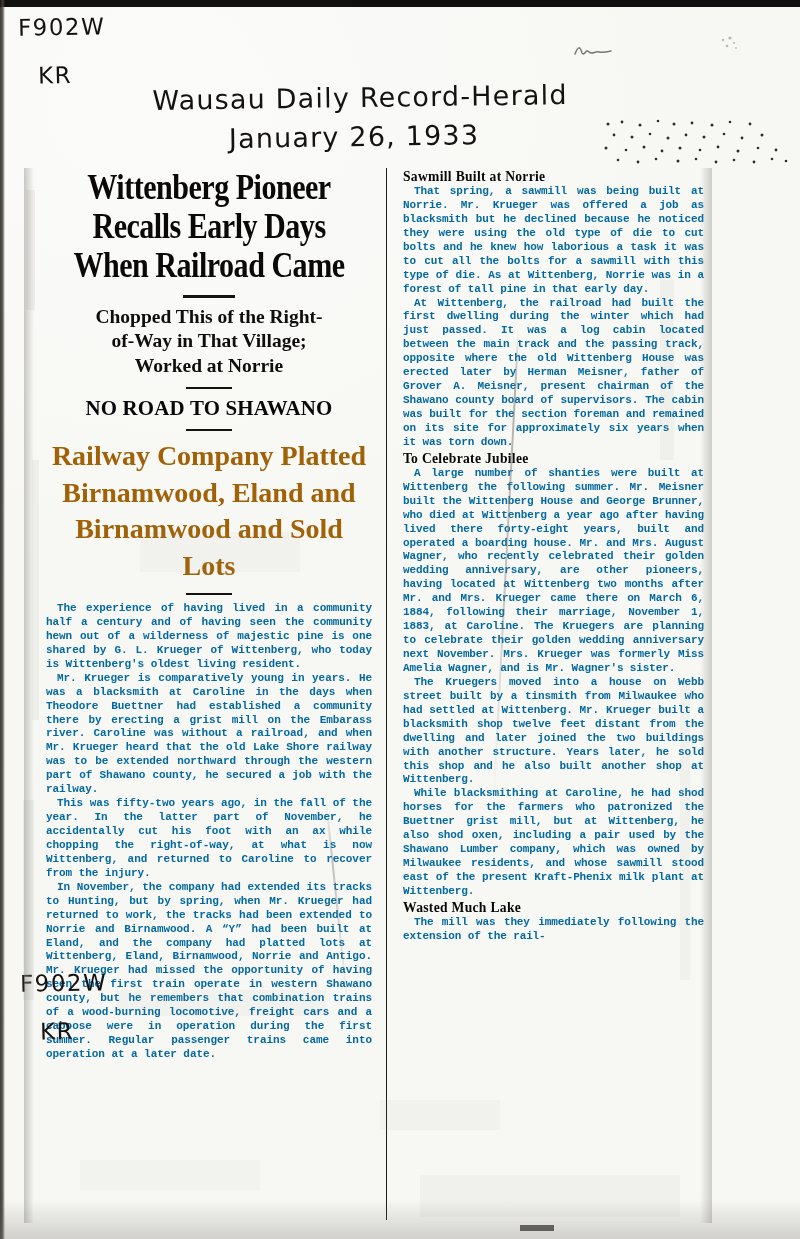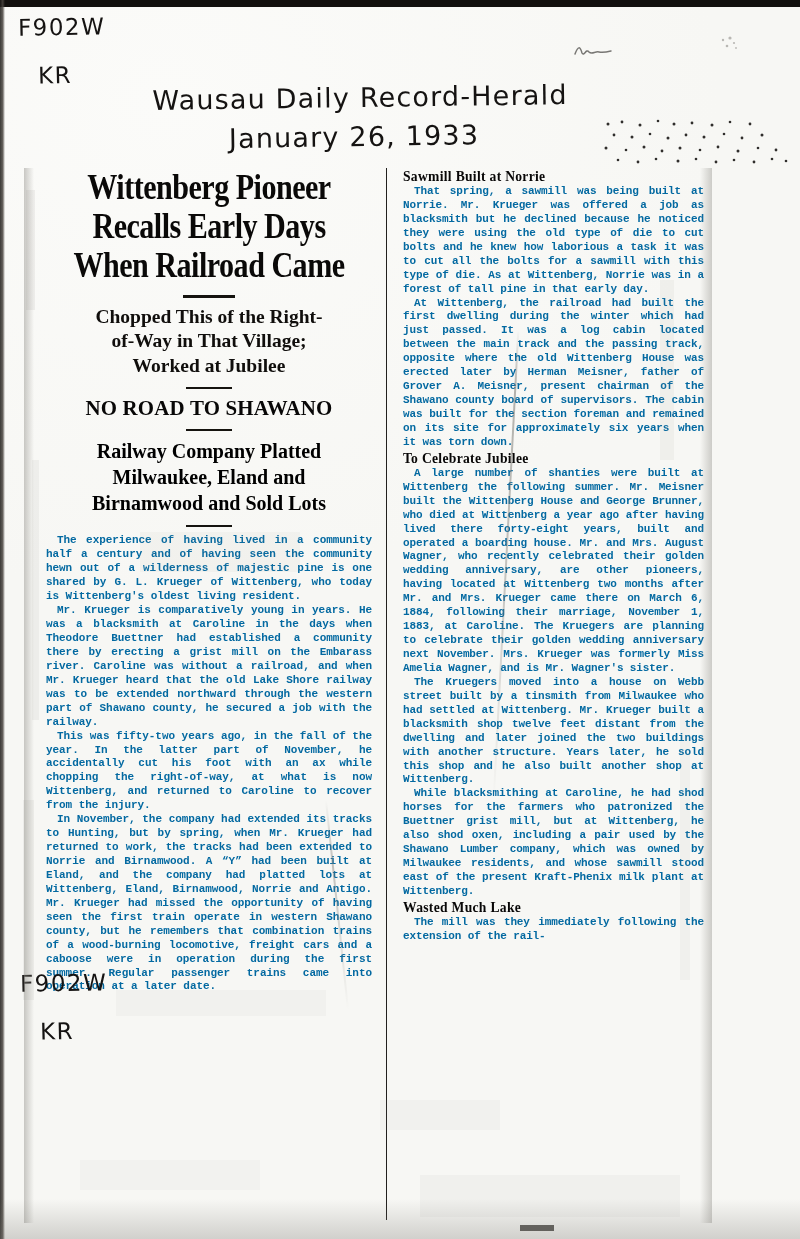--- a/index.html
+++ b/index.html
@@ -198,25 +198,25 @@
     line-height: 1.1;
     text-align: center;
     letter-spacing: 0.2px;
     margin: 0;
     color: #080707;
     transform: scaleX(0.95);
   }
 
   .deck2 {
     font-family: "Liberation Serif", serif;
-    font-size: 20px;
+    font-size: 28px;
     line-height: 1.3;
     text-align: center;
     margin: 0;
-    color: #000000;
+    color: #a16207;
   }
   .deck2 span { display: block; }
 
   
   .body-text {
     font-family: Liberation Mono, monospace;
     font-size: 11px;
     line-height: 1.268;
     text-align: justify;
     text-justify: inter-word;
@@ -379,32 +379,32 @@
         <span>Wittenberg Pioneer</span>
         <span>Recalls Early Days</span>
         <span>When Railroad Came</span>
       </h1>
 
       <div class="rule-short"></div>
 
       <h2 class="deck">
         <span>Chopped This of the Right-</span>
         <span>of-Way in That Village;</span>
-        <span>Worked at Jubilee</span>
+        <span>Worked at Norrie</span>
       </h2>
 
       <div class="rule-short thin"></div>
 
       <h3 class="kicker">NO ROAD TO SHAWANO</h3>
 
       <div class="rule-short thin"></div>
 
       <h2 class="deck2">
         <span>Railway Company Platted</span>
-        <span>Milwaukee, Eland and</span>
+        <span>Birnamwood, Eland and</span>
         <span>Birnamwood and Sold Lots</span>
       </h2>
 
       <div class="rule-short thin"></div>
 
       <div class="body-text">
         <p>The experience of having lived in a community half a century and of having seen the community hewn out of a wilderness of majestic pine is one shared by G. L. Krueger of Wittenberg, who today is Wittenberg's oldest living resident.</p>
         <p>Mr. Krueger is comparatively young in years. He was a blacksmith at Caroline in the days when Theodore Buettner had established a community there by erecting a grist mill on the Embarass river. Caroline was without a railroad, and when Mr. Krueger heard that the old Lake Shore railway was to be extended northward through the western part of Shawano county, he secured a job with the railway.</p>
         <p>This was fifty-two years ago, in the fall of the year. In the latter part of November, he accidentally cut his foot with an ax while chopping the right-of-way, at what is now Wittenberg, and returned to Caroline to recover from the injury.</p>
         <p>In November, the company had extended its tracks to Hunting, but by spring, when Mr. Krueger had returned to work, the tracks had been extended to Norrie and Birnamwood. A “Y” had been built at Eland, and the company had platted lots at Wittenberg, Eland, Birnamwood, Norrie and Antigo. Mr. Krueger had missed the opportunity of having seen the first train operate in western Shawano county, but he remembers that combination trains of a wood-burning locomotive, freight cars and a caboose were in operation during the first summer. Regular passenger trains came into operation at a later date.</p>

